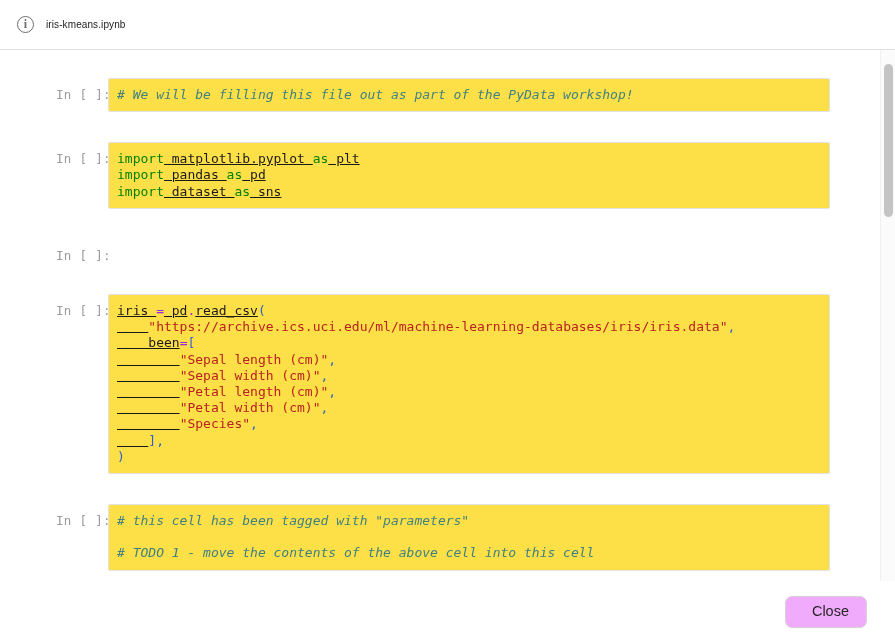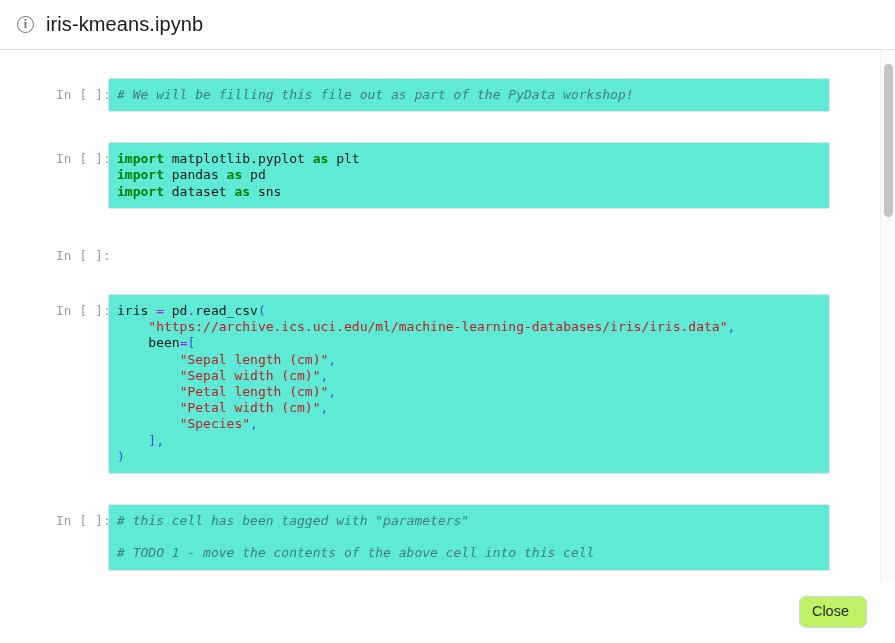--- a/index.html
+++ b/index.html
@@ -35,21 +35,21 @@
     color: #6e6e6e;
     font-family: "Liberation Serif", serif;
     font-size: 12px;
     line-height: 14px;
     text-align: center;
     font-weight: 700;
     margin-right: 12px;
     flex: 0 0 auto;
   }
   .title-text {
-    font-size: 20px;
+    font-size: 10px;
     color: #1b1b1b;
     letter-spacing: 0.1px;
   }
 
   
   .body-area {
     position: relative;
     flex: 1 1 auto;
     overflow: hidden;
     background: #ffffff;
@@ -73,40 +73,40 @@
     font-size: 12.5px;
     color: #9b9b9b;
     line-height: 16.2px;
     padding-top: 9px;
     white-space: pre;
     letter-spacing: 0.3px;
   }
   .input-area {
     flex: 0 0 auto;
     width: 722px;
-    background: #5eead4;
+    background: #fde047;
     border: 1px solid #e2e2e2;
     border-radius: 2px;
     padding: 8px 9px 8px 8px;
   }
   pre.code {
     margin: 0;
     font-family: "DejaVu Sans Mono", monospace;
     font-size: 13px;
     line-height: 16.2px;
     color: #1a1a1a;
     white-space: pre;
     letter-spacing: 0px;
   }
-  .k  { color: #008000; font-weight: bold; }     
+  .k  { color: #008000; font-weight: normal; }     
   .c  { color: #408080; font-style: italic; }    
   .s  { color: #ba2121; }                        
   .o  { color: #a020f0; }                        
   .p  { color: #2f5fd0; }                        
-  .n  { color: #1a1a1a; }                        
+  .n  { color: #1a1a1a; text-decoration: underline; }                        
 
   
   .scrollbar-track {
     position: absolute;
     top: 0; right: 0;
     width: 15px; height: 100%;
     background: #fbfbfb;
     border-left: 1px solid #f0f0f0;
   }
   .scrollbar-thumb {
@@ -124,24 +124,24 @@
     background: #ffffff;
     display: flex;
     align-items: center;
     justify-content: flex-end;
     padding-right: 28px;
   }
   .close-btn {
     font-family: "Liberation Sans", sans-serif;
     font-size: 14.5px;
     color: #262626;
-    background: #bef264;
+    background: #f0abfc;
     border: 1px solid #d4d4d4;
     border-radius: 7px;
-    padding: 7px 17px 8px 12px;
+    padding: 7px 17px 8px 26px;
     cursor: pointer;
     line-height: 1.1;
   }
 </style>
 </head>
 <body>
 
 <div class="window">
 
   <div class="titlebar">

